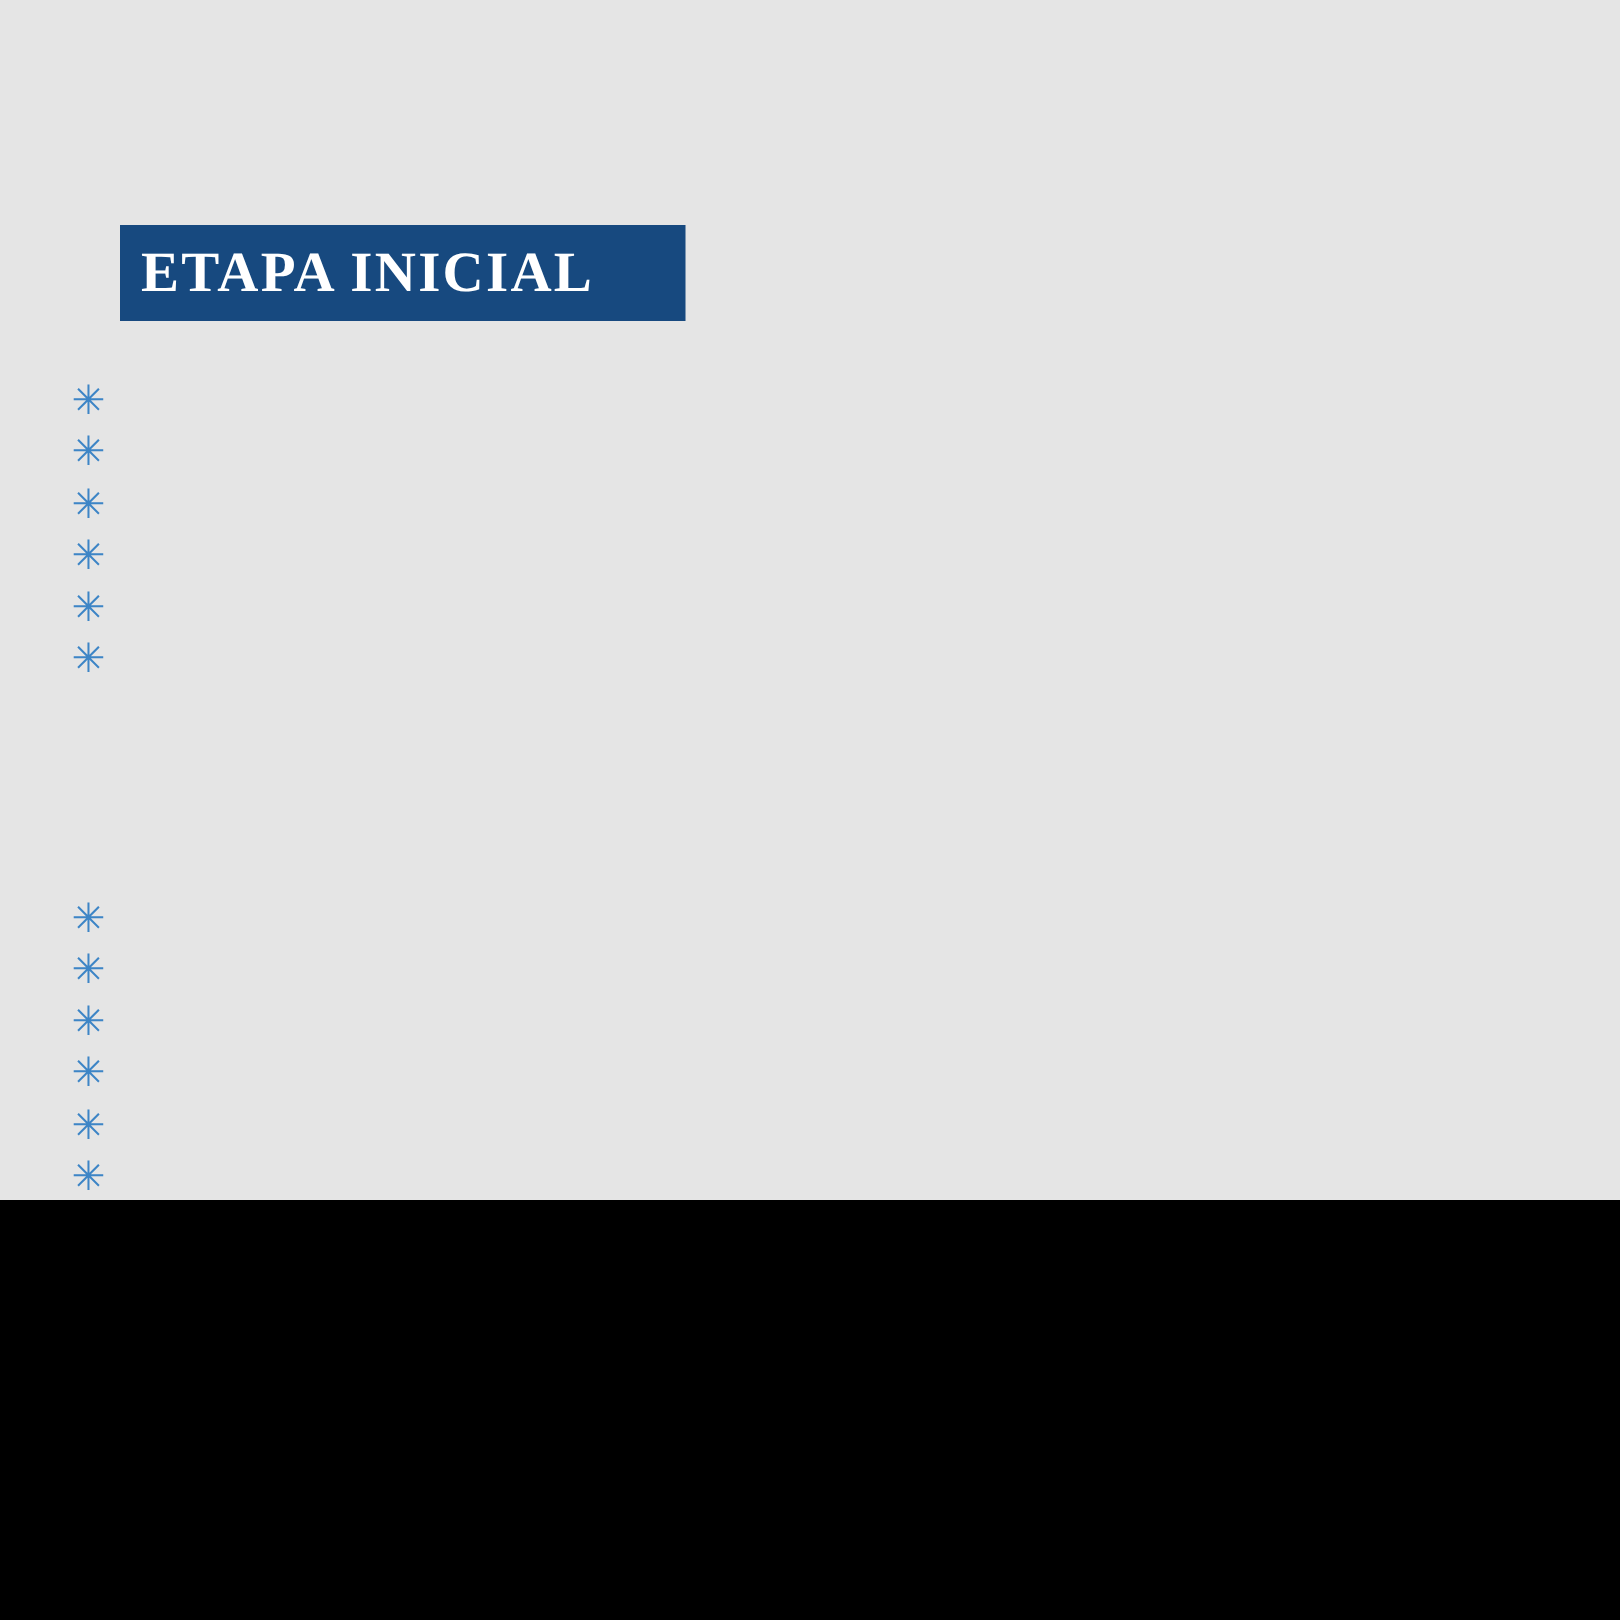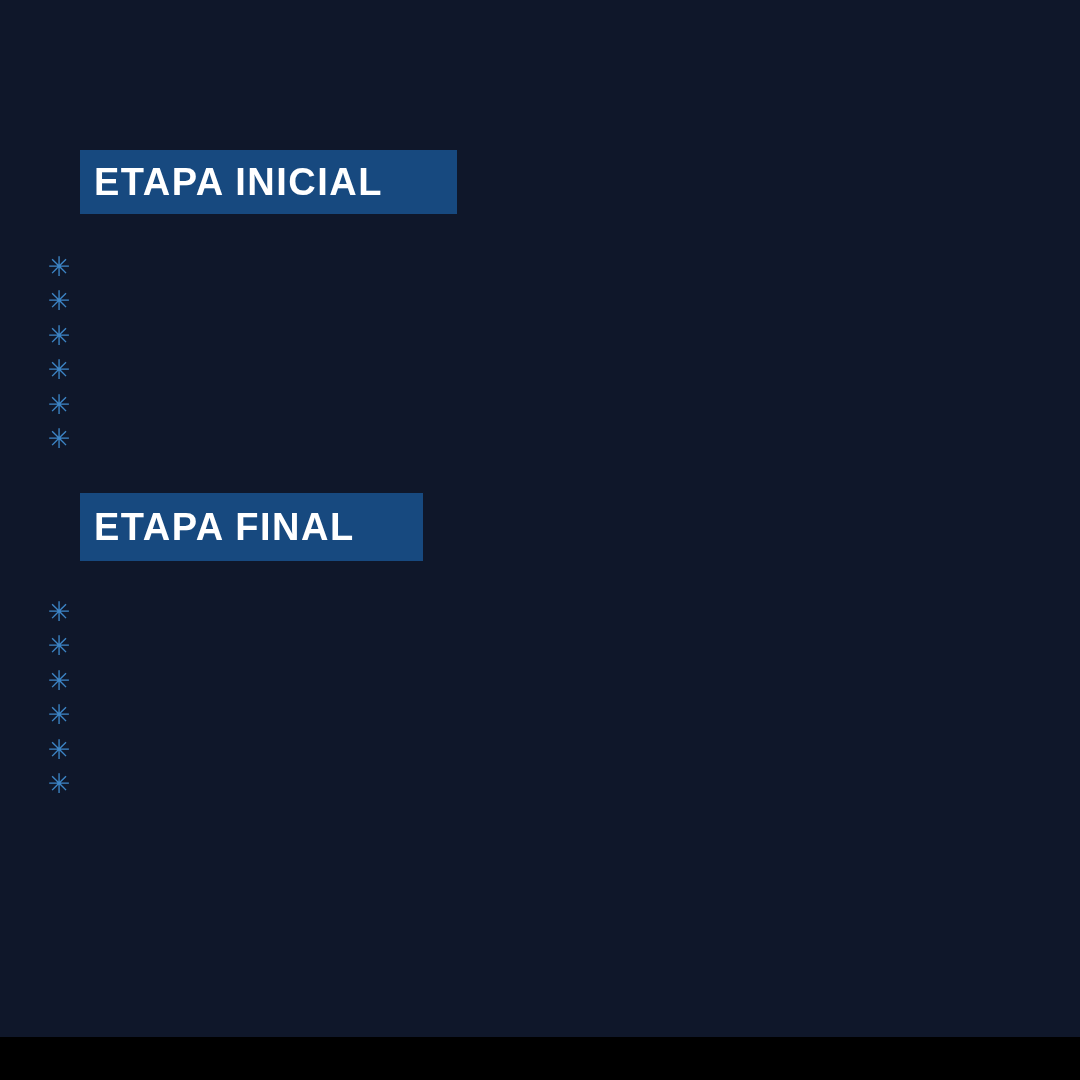--- a/index.html
+++ b/index.html
@@ -3,24 +3,24 @@
 <meta charset="utf-8">
 <style>
   html, body {
     margin: 0;
     padding: 0;
     background: #000000;
   }
   .canvas {
     position: relative;
     width: 1080px;
-    height: 1037px;
-    background: #0f172a;
+    height: 800px;
+    background: #e5e5e5;
     overflow: hidden;
-    font-family: Liberation Sans, sans-serif;
+    font-family: Liberation Serif, serif;
   }
   .section-header {
     position: absolute;
     background: #17497F;
     color: #FFFFFF;
     font-weight: 800;
     font-size: 38px;
     letter-spacing: 1.5px;
     display: flex;
     align-items: center;
@@ -91,23 +91,20 @@
       <span class="bullet-glyph">✳</span>
     </li>
     <li class="bullet-item">
       <span class="bullet-glyph">✳</span>
     </li>
     <li class="bullet-item">
       <span class="bullet-glyph">✳</span>
     </li>
   </ul>
 
-  <div class="section-header header-final">
-    <span>ETAPA FINAL</span>
-  </div>
 
   <ul class="bullet-list bullet-list-final">
     <li class="bullet-item">
       <span class="bullet-glyph">✳</span>
     </li>
     <li class="bullet-item">
       <span class="bullet-glyph">✳</span>
     </li>
     <li class="bullet-item">
       <span class="bullet-glyph">✳</span>

